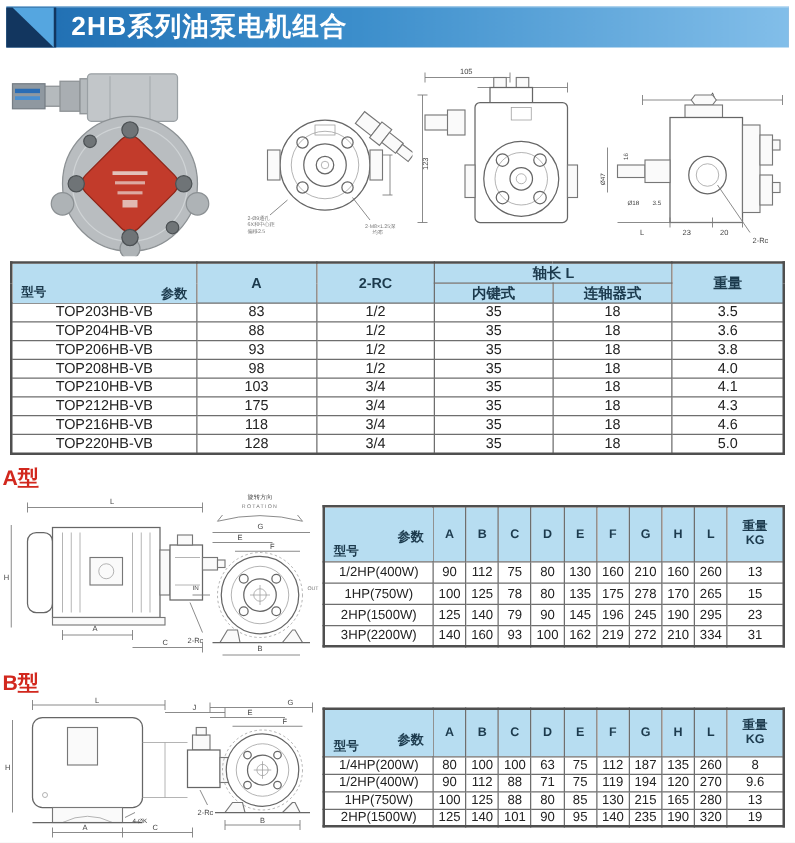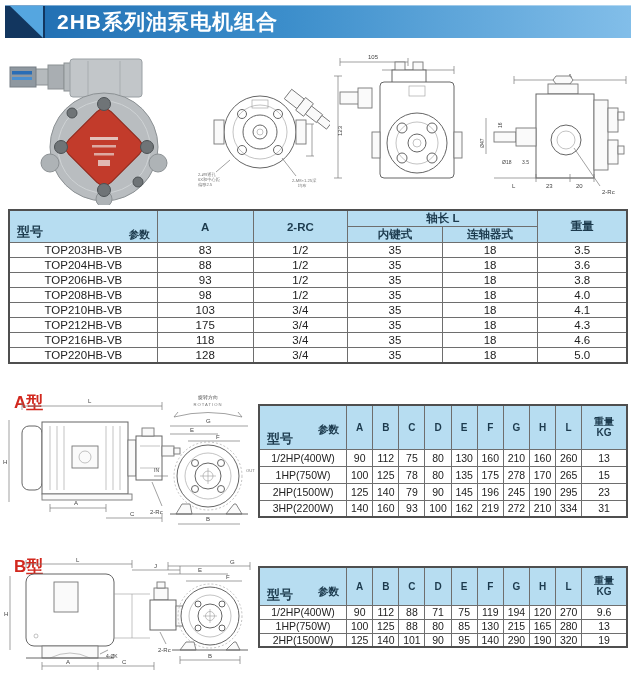--- a/index.html
+++ b/index.html
@@ -48,23 +48,23 @@
   .table-b tbody tr { height:14px; }
   .ab-table thead th { font-size:10px; }
   .wt span { display:block; line-height:1.15; }
 
   .corner { position:relative;
     background-image:linear-gradient(to bottom right,
       transparent calc(50% - .6px), #6e6e6e calc(50% - .6px),
       #6e6e6e calc(50% + .6px), transparent calc(50% + .6px));
     background-color:#b7ddf1; }
   .c-top { position:absolute; top:1px; right:7px; font-size:10.5px;margin-top:16px; }
-  .c-bot { position:absolute; bottom:1px; left:7px; font-size:13px; }
-
-  .sec-label { position:absolute; left:14px; color:#d2281e; font-size:17px; font-weight:bold;margin-top:20px; }
+  .c-bot { position:absolute; bottom:1px; left:7px; font-size:10px; }
+
+  .sec-label { position:absolute; left:2px; color:#d2281e; font-size:17px; font-weight:bold; }
   .label-a { top:371px; }
   .label-b { top:535px; }
 </style>
 </head>
 <body>
 
 <div id="page">
 
   <div class="header-bar">
     <div class="hdr-dark"></div>
@@ -563,20 +563,33 @@
         <th>H</th>
         <th>L</th>
         <th class="wt">
           <span>重量</span>
           <span>KG</span>
         </th>
       </tr>
     </thead>
     <tbody>
       <tr>
+          <td>1/4HP(200W)</td>
+          <td>80</td>
+          <td>100</td>
+          <td>100</td>
+          <td>63</td>
+          <td>75</td>
+          <td>112</td>
+          <td>187</td>
+          <td>135</td>
+          <td>260</td>
+          <td>8</td>
+        </tr>
+      <tr>
           <td>1/2HP(400W)</td>
           <td>90</td>
           <td>112</td>
           <td>88</td>
           <td>71</td>
           <td>75</td>
           <td>119</td>
           <td>194</td>
           <td>120</td>
           <td>270</td>
@@ -596,21 +609,21 @@
           <td>13</td>
         </tr>
       <tr>
           <td>2HP(1500W)</td>
           <td>125</td>
           <td>140</td>
           <td>101</td>
           <td>90</td>
           <td>95</td>
           <td>140</td>
-          <td>290</td>
+          <td>235</td>
           <td>190</td>
           <td>320</td>
           <td>19</td>
         </tr>
     </tbody>
   </table>
 
 </div>
 
 </body></html>

